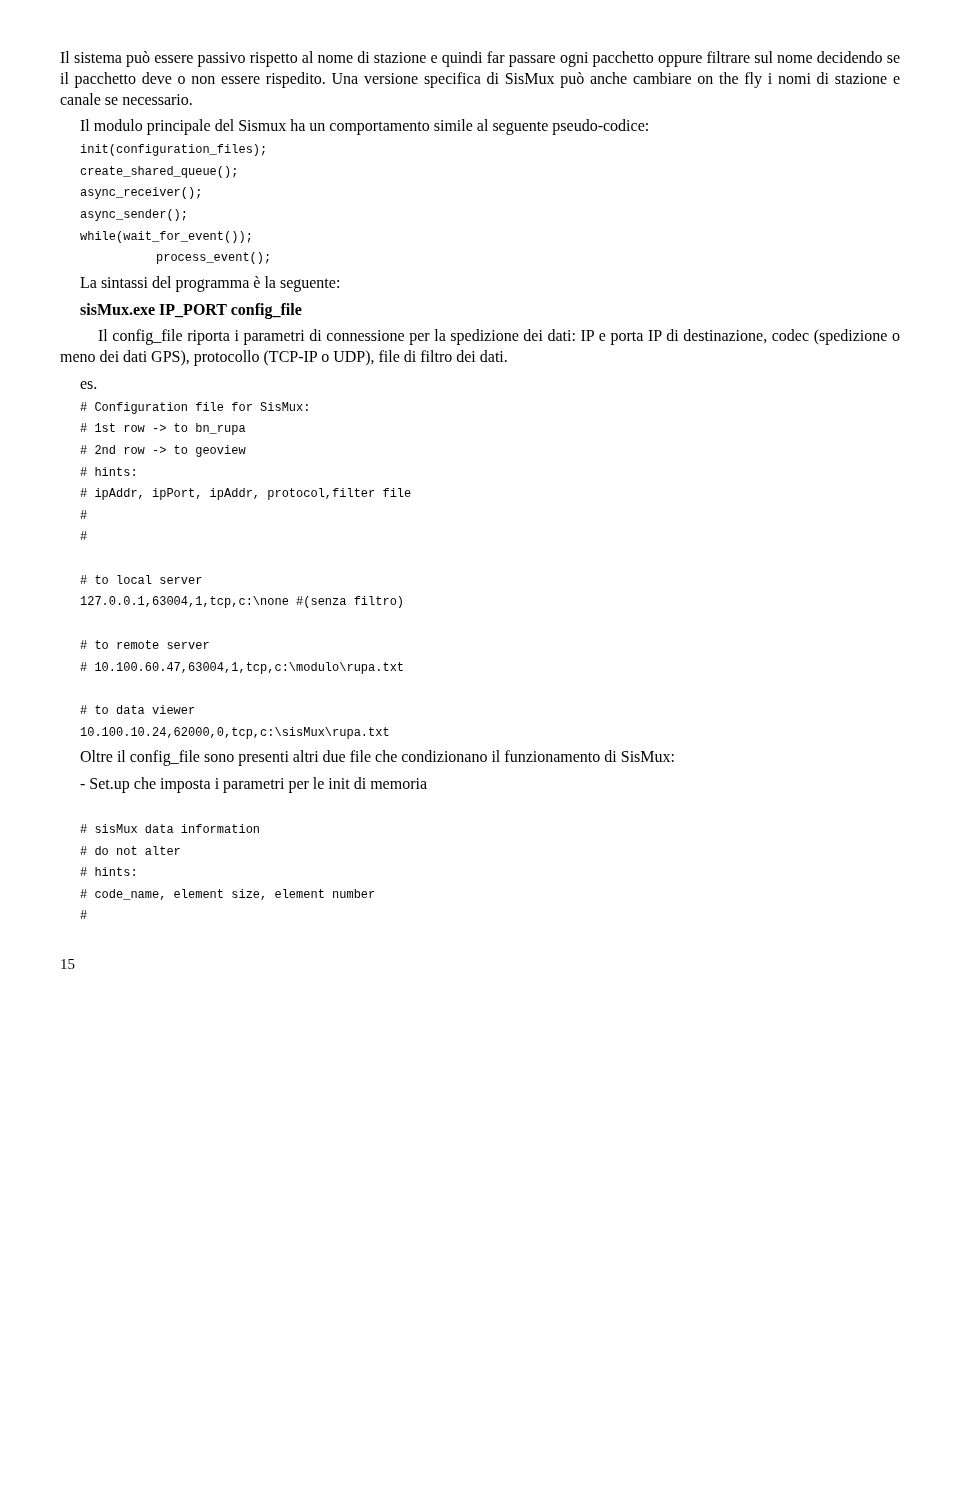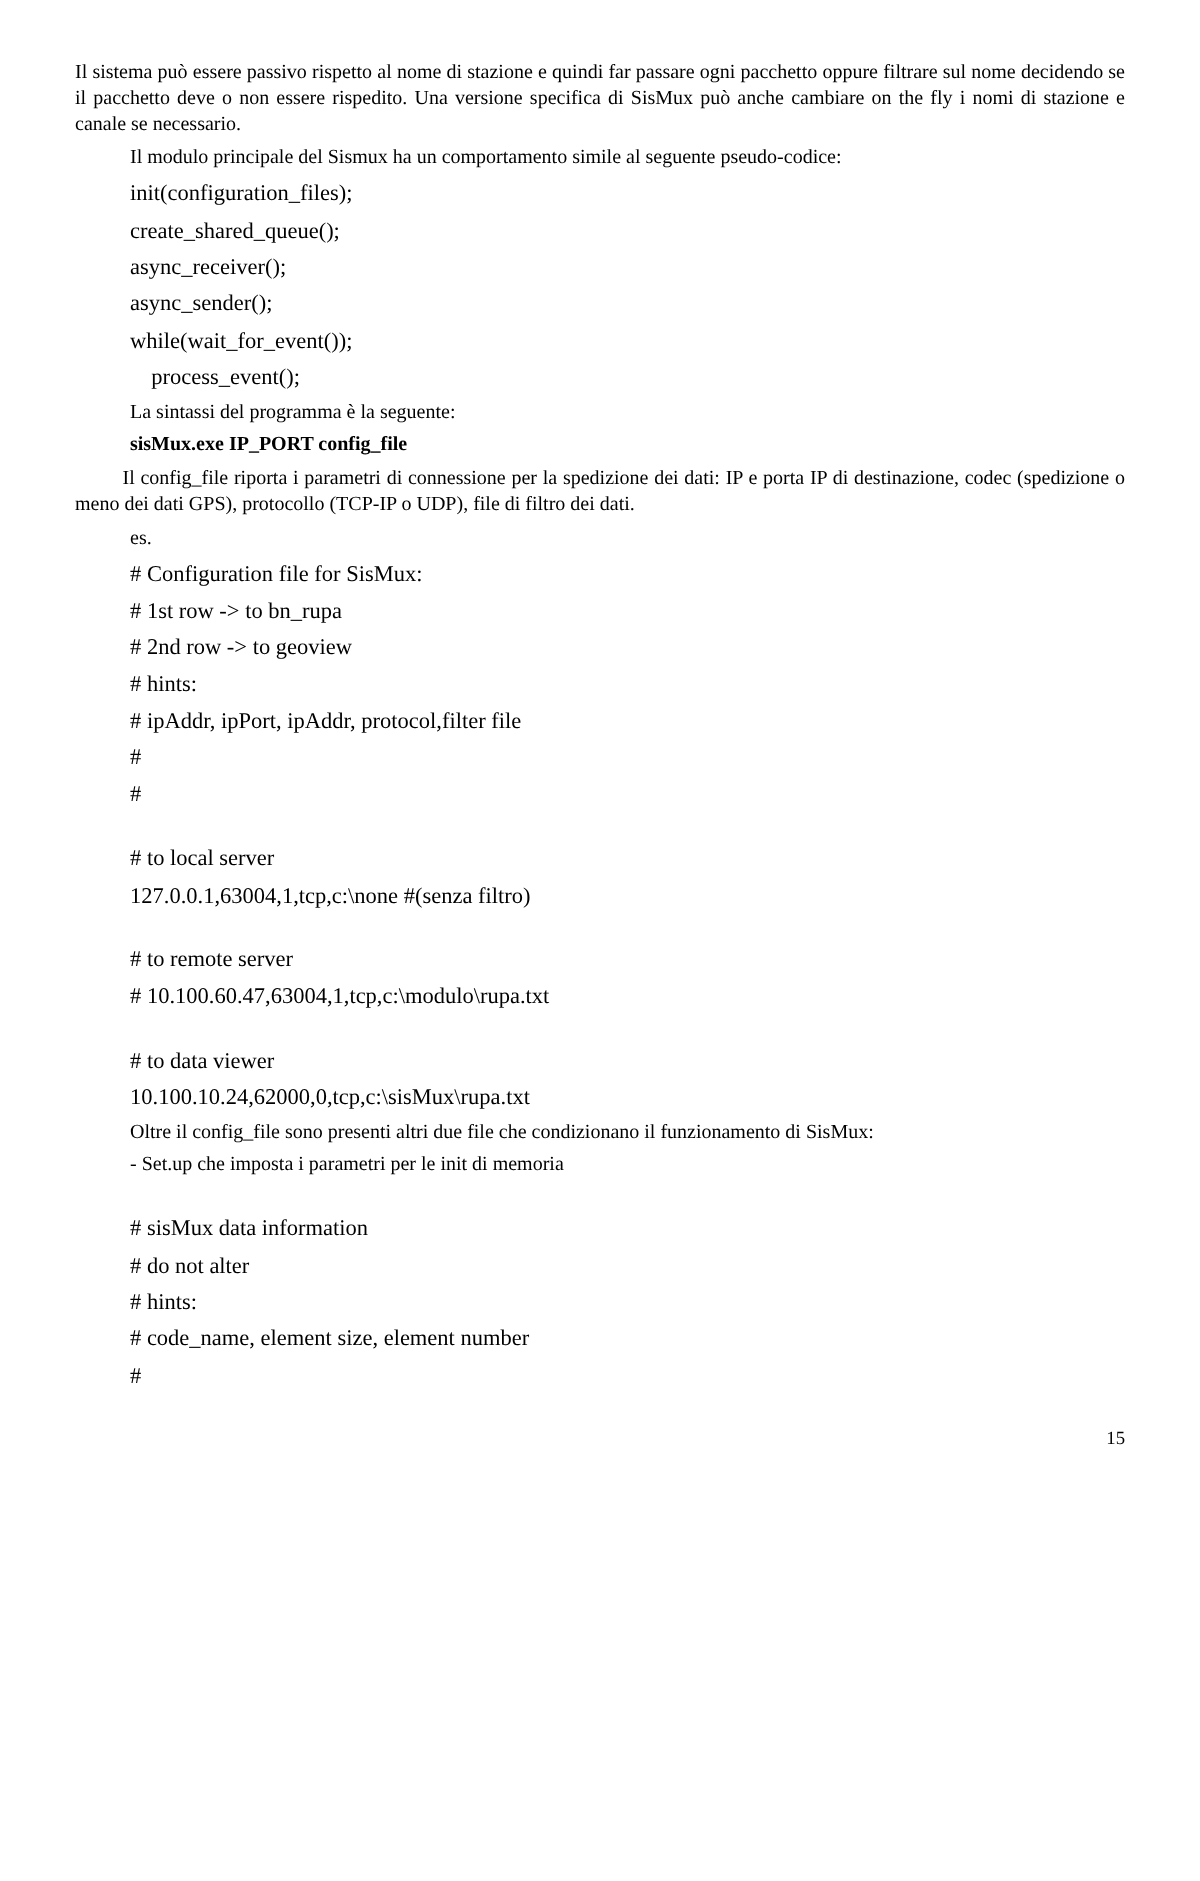--- a/index.html
+++ b/index.html
@@ -11,52 +11,51 @@
       margin: 0;
       padding: 48px 60px 40px 60px;
       width: 960px;
       box-sizing: border-box;
     }
     p {
       margin: 0 0 6px 0;
       text-align: justify;
     }
     .indent {
-      margin-left: 44px;
+      margin-left: 20px;
     }
     .sans {
-      font-family: Liberation Serif, serif;
-      font-size: 18px;
+      font-family: Liberation Mono, monospace;
+      font-size: 12px;
     }
     .bold { font-weight: bold; }
     .italic { }
     .spacer { margin-bottom: 28px; }
     .page-num {
-      text-align: right;
       margin-top: 30px;
       font-size: 15px;
     }
   </style>
 </head>
 <body>
 
 <p>
   <span>Il sistema può essere passivo rispetto al nome di stazione e quindi far passare ogni pacchetto oppure filtrare sul nome decidendo se il pacchetto deve o non essere rispedito. Una versione specifica di </span><span class="italic">SisMux</span><span> può anche cambiare on the fly i nomi di stazione e canale se necessario.</span>
 </p>
 
 <p class="indent">
   <span>Il modulo principale del </span><span class="italic">Sismux</span><span> ha un comportamento simile al seguente pseudo-codice:</span>
 </p>
 
 <p class="indent sans">init(configuration_files);</p>
 <p class="indent sans">create_shared_queue();</p>
 <p class="indent sans">async_receiver();</p>
 <p class="indent sans">async_sender();</p>
 <p class="indent sans">while(wait_for_event());</p>
-<p class="indent sans" style="margin-left:61px">process_event();</p>
+<p class="indent sans" style="margin-left:96px">process_event();</p>
 
 <p class="indent">La sintassi del programma è la seguente:</p>
 
 <p class="indent bold">sisMux.exe IP_PORT config_file</p>
 
 <p style="text-indent:38px;">
   <span>Il config_file riporta i parametri di connessione per la spedizione dei dati: IP e porta IP di destinazione, codec (spedizione o meno dei dati GPS), protocollo (TCP-IP o UDP), file di filtro dei dati.</span>
 </p>
 
 <p class="indent">es.</p>

